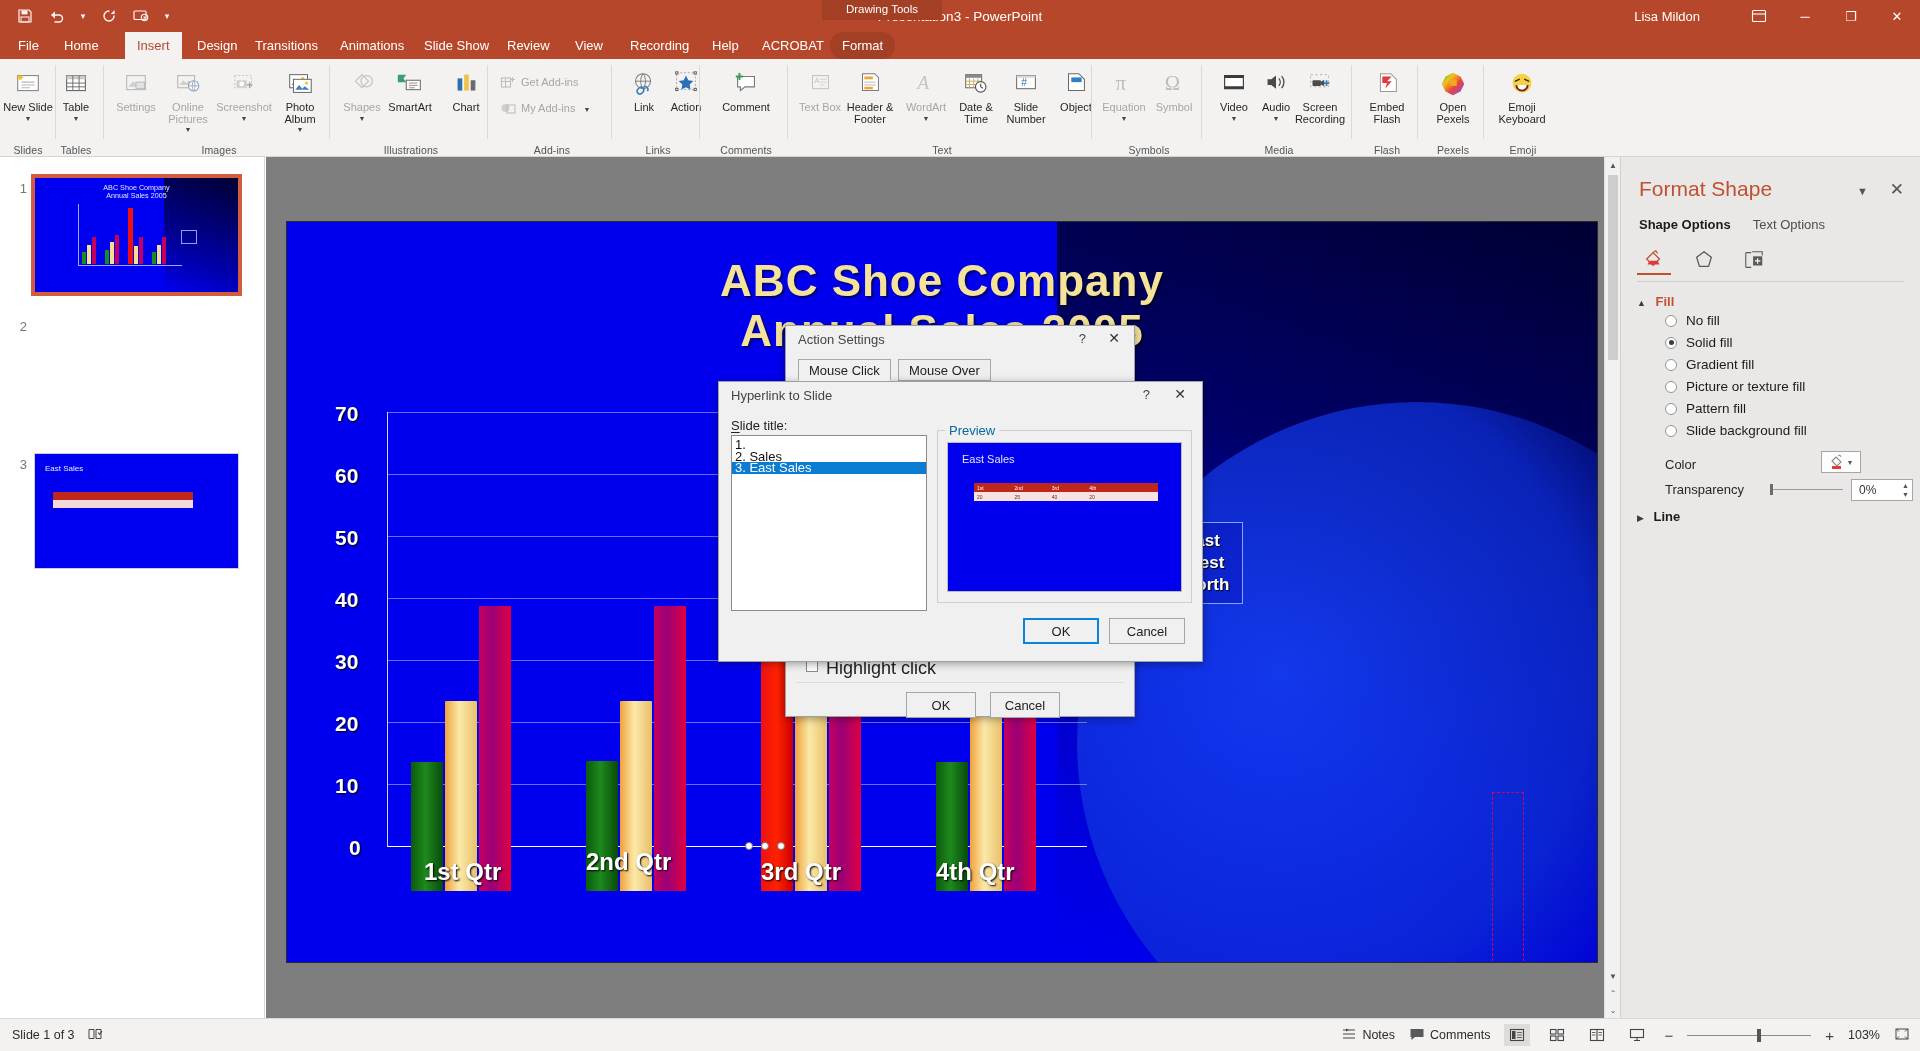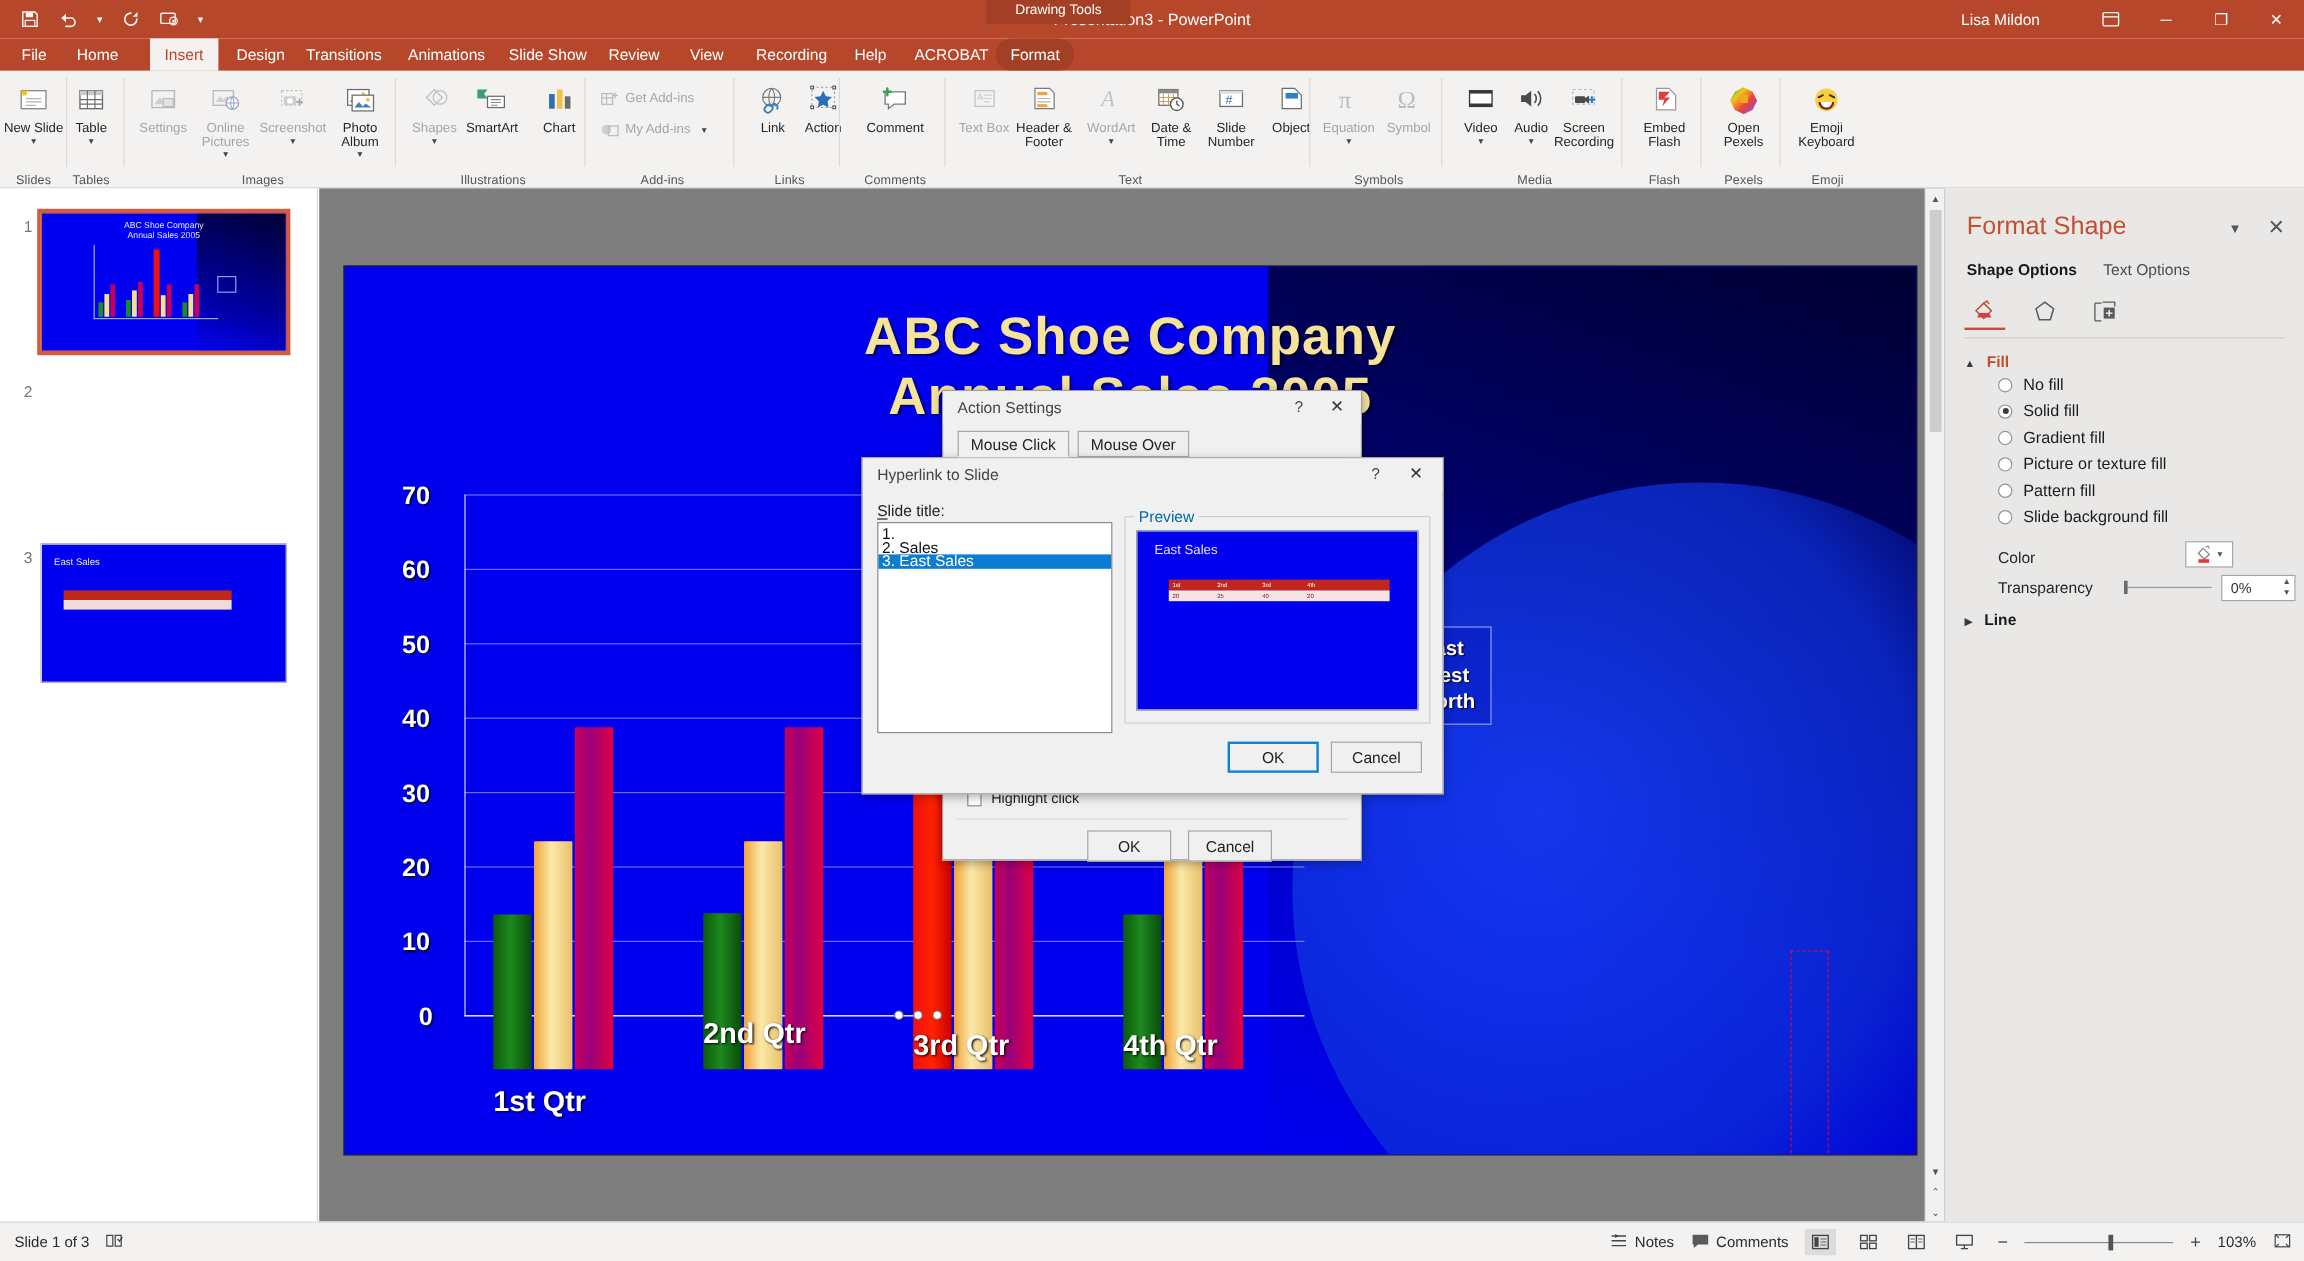--- a/index.html
+++ b/index.html
@@ -751,21 +751,21 @@
           <div class="bar west" style="left:56px; height:190px;"></div>
           <div class="bar north" style="left:90px; height:285px;"></div>
         </div>
 
         <div style="position:absolute;left:587px;bottom:1px;width:160px;height:435px;">
           <div class="bar east" style="left:22px; height:129px;"></div>
           <div class="bar west" style="left:56px; height:190px;"></div>
           <div class="bar north" style="left:90px; height:285px;"></div>
         </div>
 
-        <div class="catlabel" style="left:84px;  top:446px;margin-top:47px;">1st Qtr</div>
+        <div class="catlabel" style="left:97px;  top:446px;">1st Qtr</div>
         <div class="catlabel" style="left:259px; top:436px;">2nd Qtr</div>
         <div class="catlabel" style="left:434px; top:446px;">3rd Qtr</div>
         <div class="catlabel" style="left:609px; top:446px;">4th Qtr</div>
 
         <div class="selhandle" style="left:418px; top:430px;"></div>
         <div class="selhandle" style="left:434px; top:430px;"></div>
         <div class="selhandle" style="left:450px; top:430px;"></div>
       </div>
 
       <div class="legendbox">
@@ -802,21 +802,21 @@
       <div class="capclose" style="right:14px;">✕</div>
     </div>
     <div class="dtab sel" style="left:12px; top:33px;">Mouse Click</div>
     <div class="dtab" style="left:112px; top:33px;">Mouse Over</div>
     <div style="position:absolute;left:12px;top:55px;right:12px;height:1px;background:#a8a8a8;"></div>
 
   </div>
 
   <div style="position:absolute;left:785px;top:652px;width:350px;height:65px;background:#f0f0f0;border-left:1px solid #a0a0a0;border-right:1px solid #a0a0a0;border-bottom:1px solid #a0a0a0;">
     <div class="chk" style="left:20px; top:8px; position:absolute;"></div>
-    <div style="position:absolute;left:40px;top:6px;font-size:12px;color:#222;">Highlight click</div>
+    <div style="position:absolute;left:40px;top:6px;font-size:18px;color:#222;">Highlight click</div>
     <div style="position:absolute;left:10px;top:30px;right:10px;height:1px;background:#dcdcdc;"></div>
     <div class="dbtn" style="left:120px; top:40px; width:70px;">OK</div>
     <div class="dbtn" style="left:204px; top:40px; width:70px;">Cancel</div>
   </div>
 
   <div class="dlg" style="left:718px; top:381px; width:485px; height:281px;">
     <div class="cap">
       <div class="captxt">Hyperlink to Slide</div>
       <div class="caphelp" style="right:52px;">?</div>
       <div class="capclose" style="right:16px;">✕</div>

